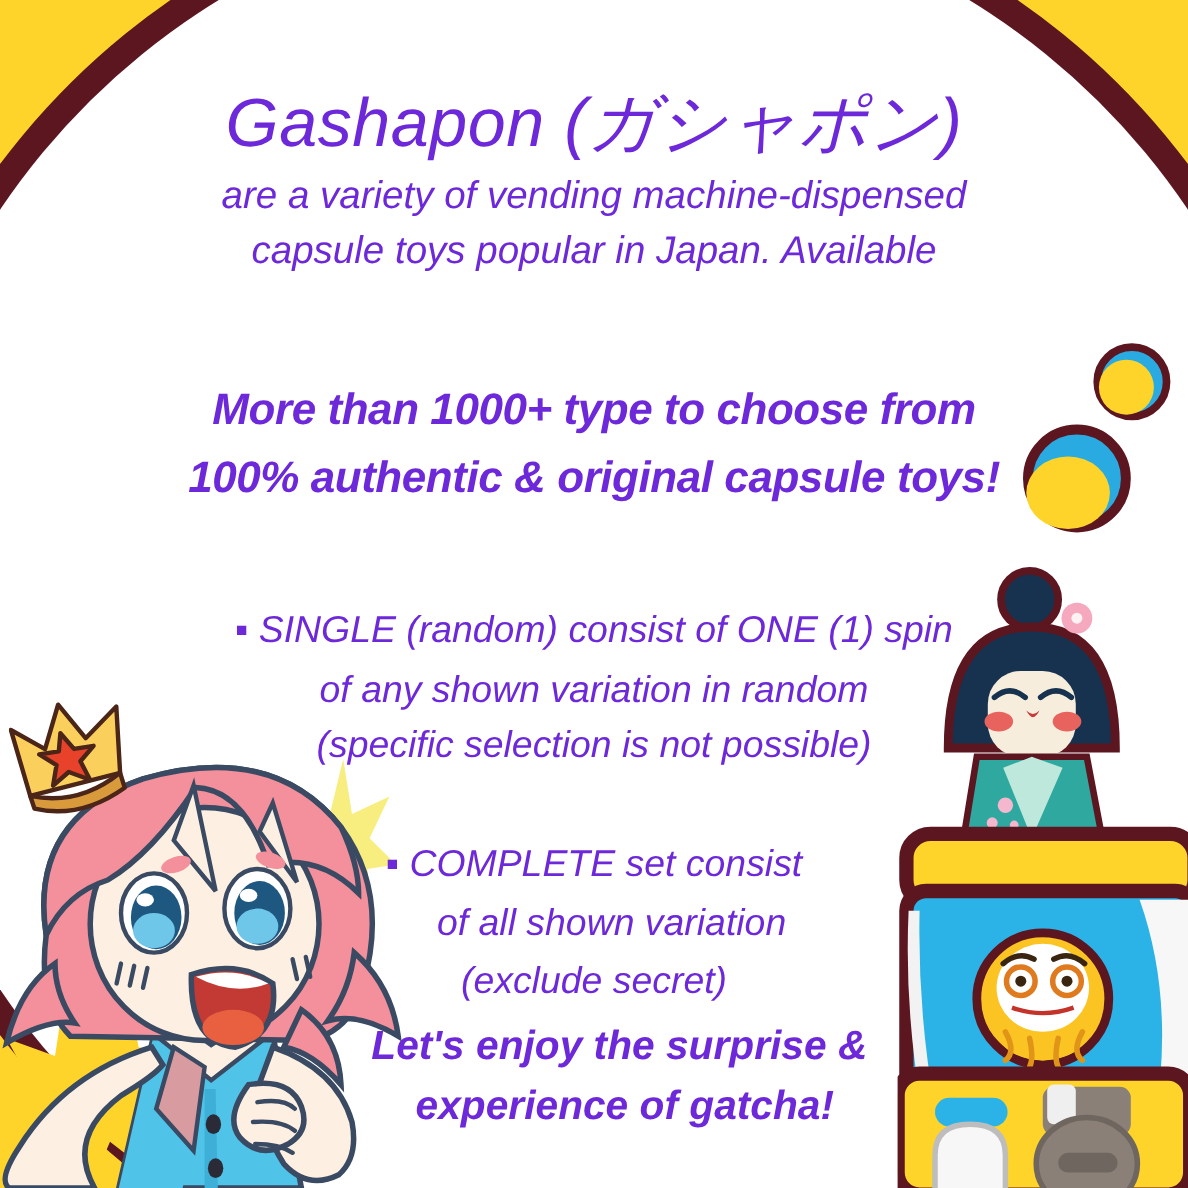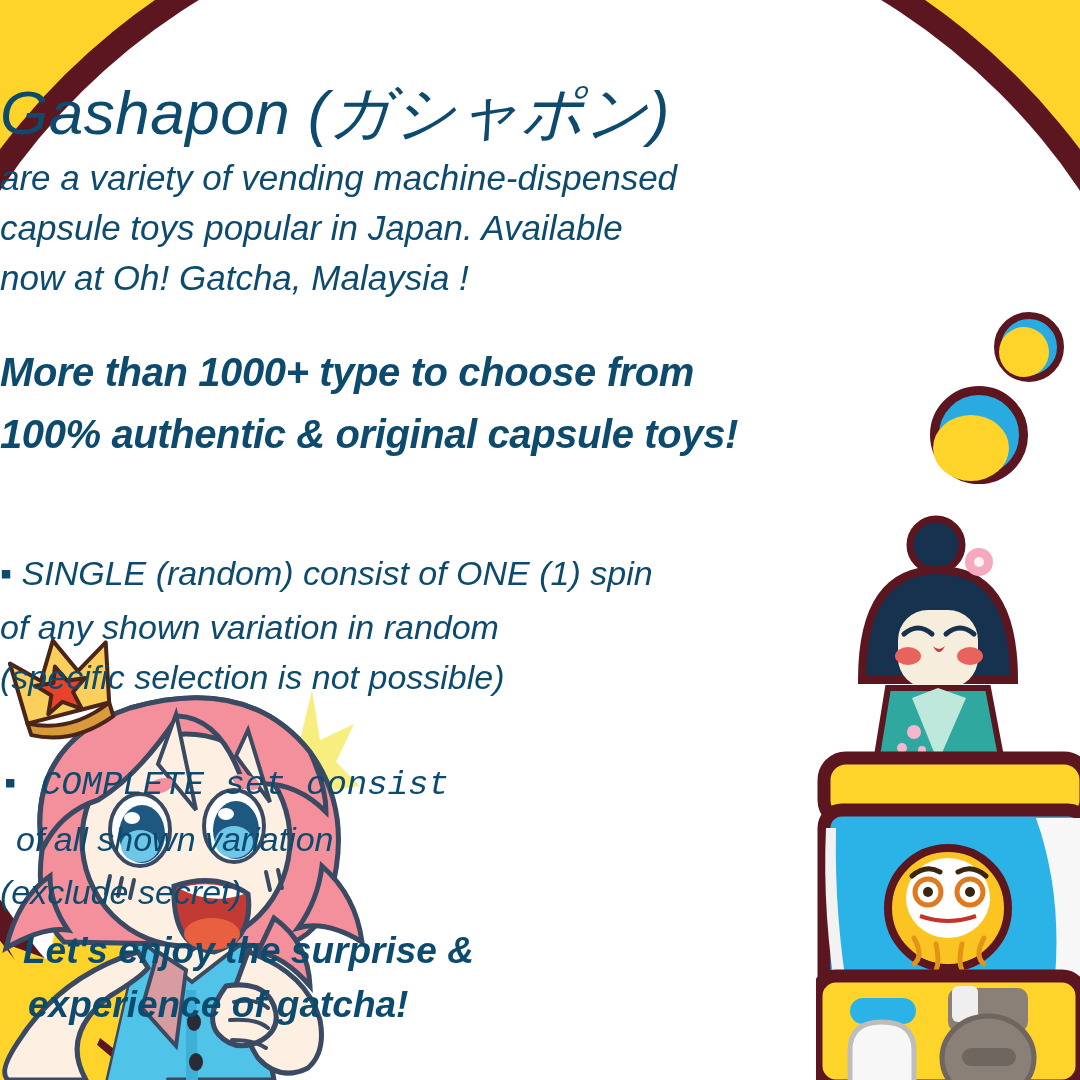--- a/index.html
+++ b/index.html
@@ -43,22 +43,22 @@
 
   
   .content {
     position: absolute;
     inset: 0;
     z-index: 40;
   }
   .tx {
     position: absolute;
     width: 100%;
-    text-align: left;
-    color: #0c4a6e;
+    text-align: center;
+    color: #6d28d9;
     white-space: pre;
     line-height: 1.0;
   }
   .title {
     top: 82px;
     font-size: 62px;
     font-style: italic;
     font-weight: 400;
     letter-spacing: 0.5px;
   }
@@ -83,21 +83,21 @@
   .bullet {
     font-size: 34px;
     font-style: italic;
     font-weight: 400;
     margin-top: 40px;
   }
   .b1l1 { top: 516px; }
   .b1l2 { top: 570px; }
   .b1l3 { top: 620px; }
 
-  .b2l1 { top: 728px; font-family: Liberation Mono, monospace; }
+  .b2l1 { top: 728px; }
   .b2l2 { top: 782px; padding-left: 16px; }
   .b2l3 { top: 835px; }
 
   .cta {
     font-size: 37px;
     font-style: italic;
     font-weight: 700;
   }
   .cta.l1 { top: 932px; padding-left: 23px; }
   .cta.l2 { top: 986px; padding-left: 28px; }
@@ -264,21 +264,20 @@
     <path d="M60 186 Q28 208 16 258 Q54 236 78 240 Q60 214 60 186 Z" fill="#F4909B" stroke="#3A4A63" stroke-width="5"></path>
     <path d="M332 176 Q366 206 372 252 Q336 230 308 238 Q328 210 332 176 Z" fill="#F4909B" stroke="#3A4A63" stroke-width="5"></path>
     <path d="M284 228 Q318 252 320 296 Q294 266 268 262 Z" fill="#F4909B" stroke="#3A4A63" stroke-width="5"></path>
   </svg>
 
   <div class="content">
     <div class="tx title">Gashapon (ガシャポン)</div>
 
     <div class="tx sub l1">are a variety of vending machine-dispensed</div>
     <div class="tx sub l2">capsule toys popular in Japan. Available</div>
-    <div class="tx sub l3">now at Oh! Gatcha, Malaysia !</div>
 
     <div class="tx bold l1">More than 1000+ type to choose from</div>
     <div class="tx bold l2">100% authentic &amp; original capsule toys!</div>
 
     <div class="tx bullet b1l1"><span>▪</span> <span>SINGLE (random) consist of ONE (1) spin</span></div>
     <div class="tx bullet b1l2">of any shown variation in random</div>
     <div class="tx bullet b1l3">(specific selection is not possible)</div>
 
     <div class="tx bullet b2l1"><span>▪</span> <span>COMPLETE set consist</span></div>
     <div class="tx bullet b2l2">of all shown variation</div>

